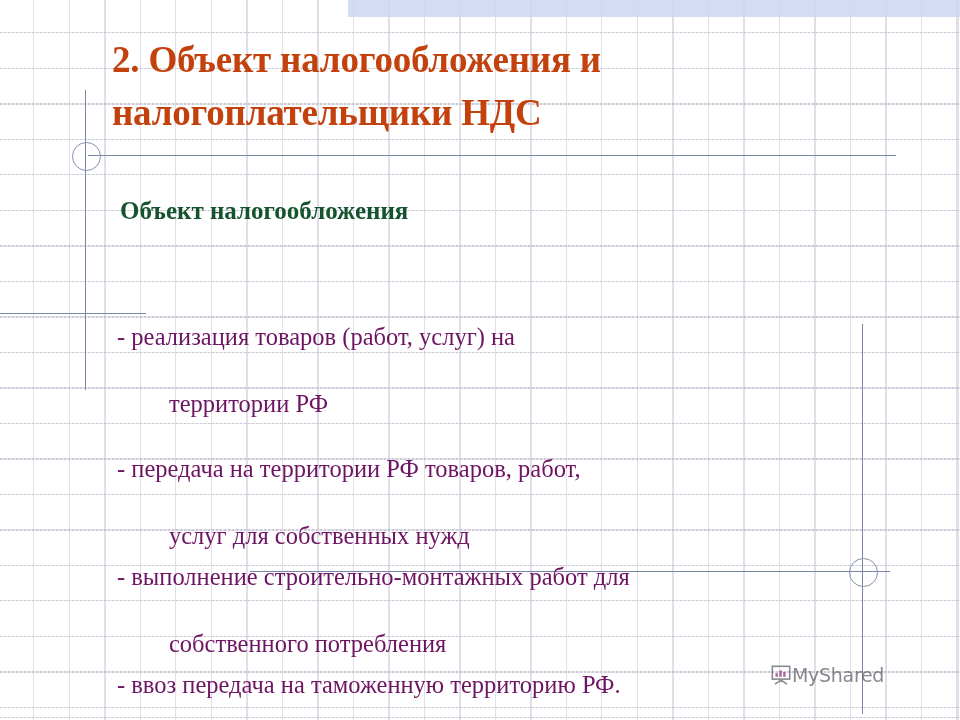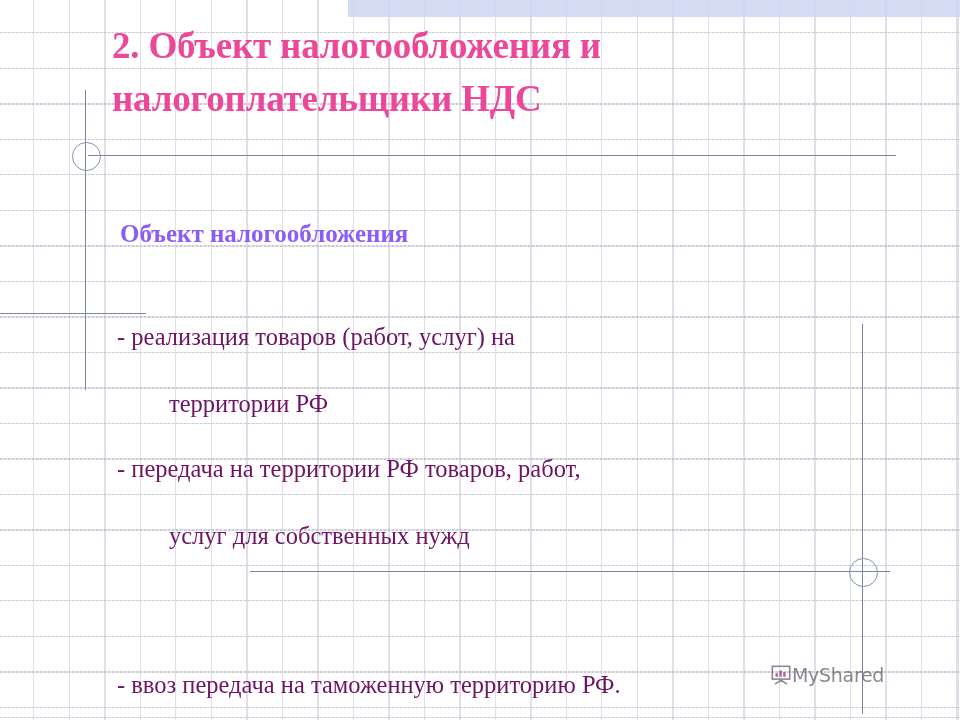--- a/index.html
+++ b/index.html
@@ -80,44 +80,44 @@
     border-radius: 50%;
     background: transparent;
   }
   .deco-circle-left  { left: 72px;  top: 142px; width: 27px; height: 27px; }
   .deco-circle-right { left: 849px; top: 558px; width: 27px; height: 27px; }
 
   
   .title {
     position: absolute;
     left: 112px;
-    top: 20px;
+    top: 34px;
     width: 760px;
-    color: #ec4899;
+    color: #c2410c;
     font-family: "Liberation Serif", serif;
     font-weight: bold;
     font-size: 37px;
     line-height: 1.42;
     letter-spacing: -0.2px;
     white-space: pre-line;
   }
 
   
   .body-area {
     position: absolute;
     left: 0;
     top: 0;
     width: 960px;
     height: 720px;
   }
   .subhead {
     position: absolute;
     left: 120px;
-    top: 219px;
-    color: #8b5cf6;
+    top: 196px;
+    color: #14532d;
     font-family: "Liberation Serif", serif;
     font-weight: bold;
     font-size: 25px;
     line-height: 1.2;
   }
 
   .bullet {
     position: absolute;
     color: #6d1462;
     font-family: "Liberation Serif", serif;
@@ -184,20 +184,24 @@
     <div class="bullet b2">
       <span class="ind">- передача на территории РФ товаров,   работ,</span>
       <span class="ind2">услуг для собственных нужд</span>
     </div>
 
     <div class="bullet b1">
       <span class="ind">- реализация товаров (работ, услуг) на</span>
       <span class="ind2">территории РФ</span>
     </div>
 
+    <div class="bullet b3">
+      <span class="ind">- выполнение строительно-монтажных работ для</span>
+      <span class="ind2">собственного потребления</span>
+    </div>
 
     <div class="bullet b4">
       <span class="ind">- ввоз передача на таможенную территорию РФ.</span>
     </div>
 
   </div>
 
   <div class="watermark">
     <span class="wm-icon">
       <svg class="wm-icon" viewBox="0 0 24 24" xmlns="http://www.w3.org/2000/svg">

